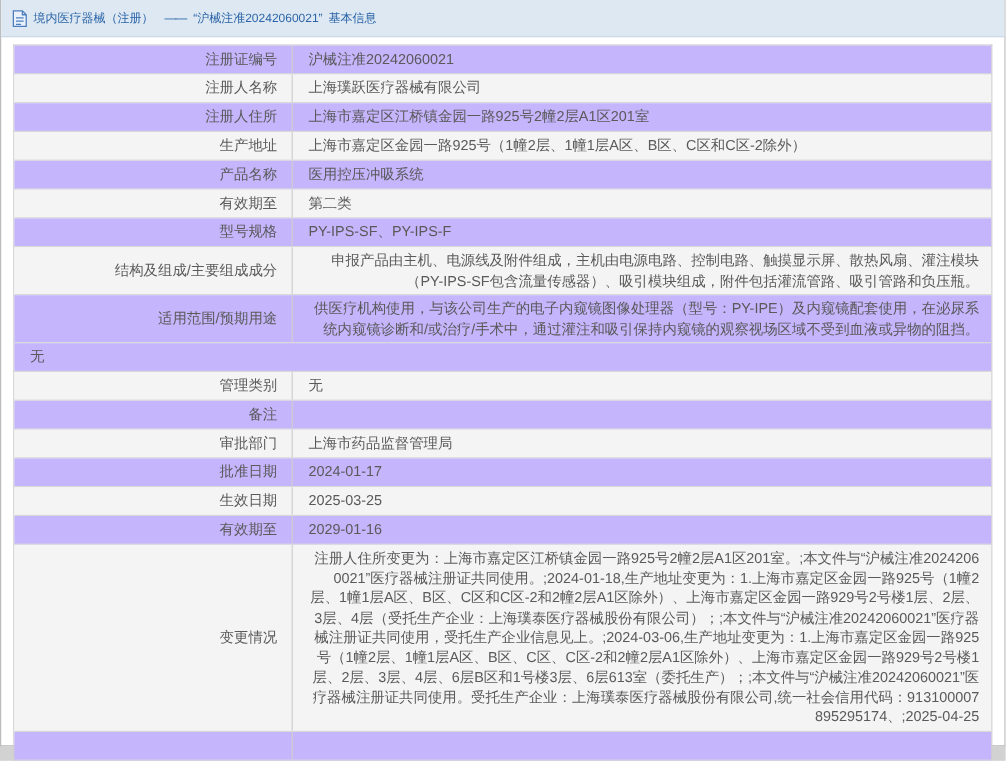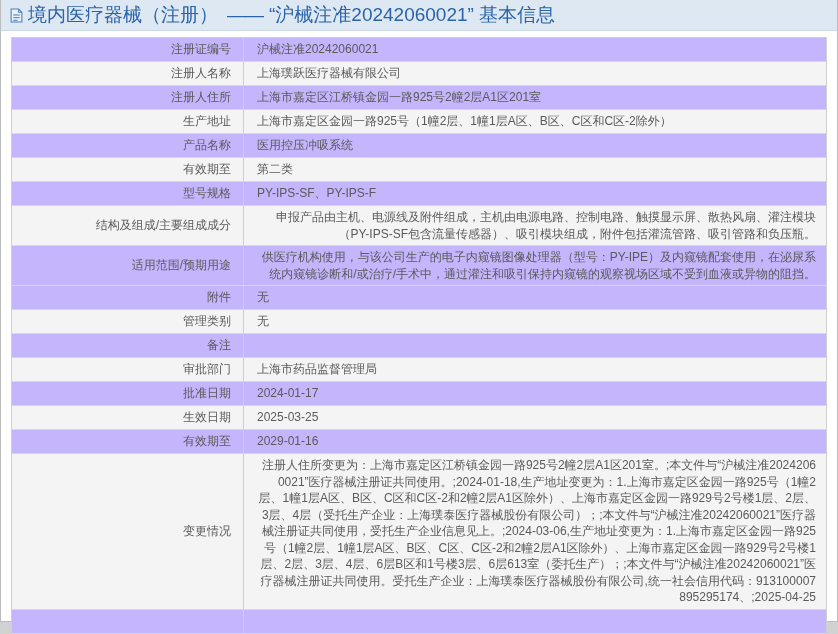--- a/index.html
+++ b/index.html
@@ -15,21 +15,21 @@
     border:1px solid #bcbcbc;
     border-top:none;
   }
   .header{
     height:30px;
     background:var(--header-bg,#dde8f2);
     border-bottom:1px solid #cdd9e6;
     display:flex;align-items:center;
     padding-left:9px;
     color:var(--accent,#2b64a8);
-    font-size:19px;
+    font-size:10px;
     white-space:nowrap;
   }
   .header .doc-icon{display:inline-flex;margin-right:5px;}
   .header .seg{margin-right:5px;}
   .header .dash{margin:0 6px 0 4px;letter-spacing:-1px;}
   .info-table{
     margin:6px 10px 0 10px;
     border:1px solid #cfcfcf;
     border-bottom:none;
     font-size:12px;
@@ -162,24 +162,20 @@
 
         <span class="label-text">适用范围/预期用途</span>
       </div>
       <div class="cell value">
         <span class="value-text">供医疗机构使用，与该公司生产的电子内窥镜图像处理器（型号：PY-IPE）及内窥镜配套使用，在泌尿系统内窥镜诊断和/或治疗/手术中，通过灌注和吸引保持内窥镜的观察视场区域不受到血液或异物的阻挡。</span>
       </div>
     </div>
 
 
     <div class="row">
-      <div class="cell label">
-
-        <span class="label-text">附件</span>
-      </div>
       <div class="cell value">
         <span class="value-text">无</span>
       </div>
     </div>
 
     <div class="row shade">
       <div class="cell label">
 
         <span class="label-text">管理类别</span>
       </div>

